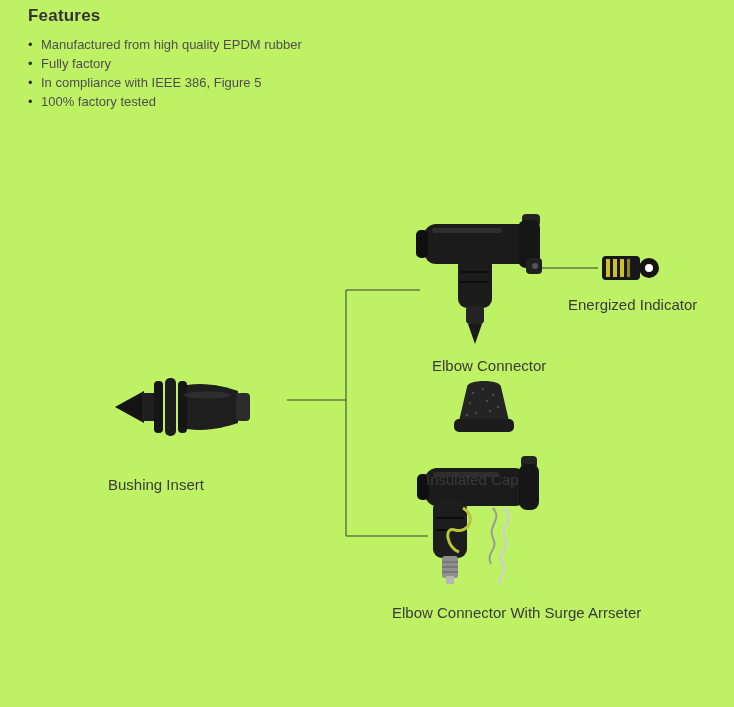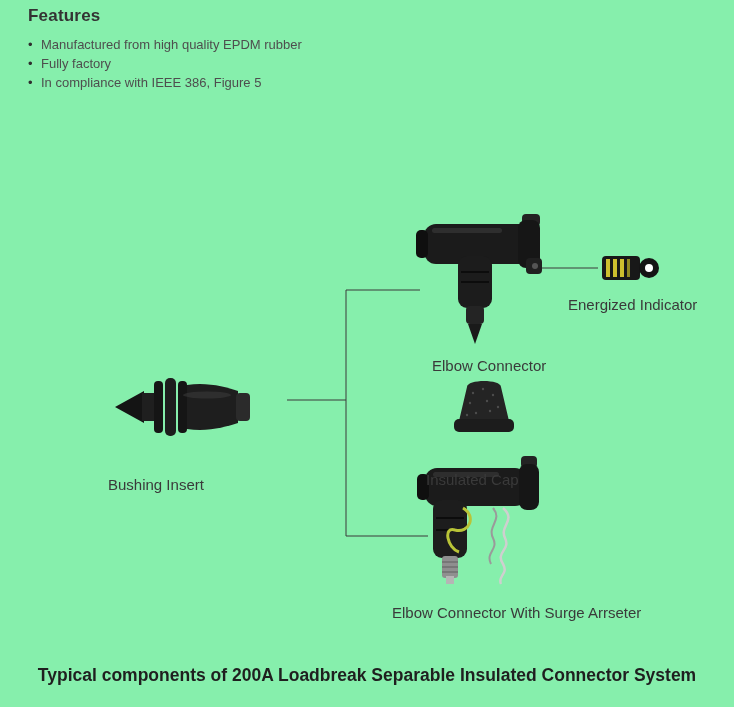--- a/index.html
+++ b/index.html
@@ -1,18 +1,18 @@
 <!DOCTYPE html>
 <html><head>
 <meta charset="utf-8">
 <style>
   * { box-sizing: border-box; }
   html, body { margin: 0; padding: 0; background: #ffffff; }
   body { font-family: "Liberation Sans", sans-serif; }
-  .page { position: relative; width: 734px; height: 707px; background: #86efac; overflow: hidden; }
+  .page { position: relative; width: 734px; height: 707px; background: #bef264; overflow: hidden; }
 
   .features { position: absolute; left: 28px; top: 6px; }
   .features h2 { margin: 0; font-size: 17px; font-weight: bold; color: #333333; letter-spacing: 0.2px; }
   .features ul { list-style: none; margin: 9px 0 0 0; padding: 0; }
   .features li { position: relative; padding-left: 13px; font-size: 13px; color: #4e4e4e; line-height: 19px; }
   .features li::before { content: "\2022"; position: absolute; left: 0; top: 0; color: #2e2e2e; font-size: 13px; line-height: 19px; }
 
   .abs { position: absolute; }
   .lines { position: absolute; left: 0; top: 0; width: 734px; height: 707px; pointer-events: none; }
   .label { position: absolute; font-size: 15px; color: #3a3a3a; text-align: left; white-space: nowrap; }
@@ -23,20 +23,21 @@
 <body>
 
 <div class="page">
 
   <section class="features">
     <h2>Features</h2>
     <ul>
       <li><span>Manufactured from high quality EPDM rubber</span></li>
       <li><span>Fully factory</span></li>
       <li><span>In compliance with IEEE 386, Figure 5</span></li>
+      <li><span>100% factory tested</span></li>
     </ul>
   </section>
 
   <div>
 
     <svg class="lines" viewBox="0 0 734 707">
       <line x1="540" y1="268" x2="598" y2="268" stroke="#3a3a3a" stroke-width="1"></line>
       <line x1="346" y1="290" x2="346" y2="536" stroke="#3a3a3a" stroke-width="1"></line>
       <line x1="346" y1="290" x2="420" y2="290" stroke="#3a3a3a" stroke-width="1"></line>
       <line x1="346" y1="536" x2="428" y2="536" stroke="#3a3a3a" stroke-width="1"></line>
@@ -114,15 +115,14 @@
       <rect x="26" y="16" width="66" height="5" rx="2.5" fill="#3c3c3c" opacity="0.6"></rect>
     </svg>
 
     <div class="label" style="left:568px; top:296px; width:150px;">Energized Indicator</div>
     <div class="label" style="left:432px; top:357px; width:160px;">Elbow Connector</div>
     <div class="label" style="left:426px; top:443px; width:150px;margin-top:28px;">Insulated Cap</div>
     <div class="label" style="left:108px; top:476px; width:150px;">Bushing Insert</div>
     <div class="label" style="left:392px; top:604px; width:252px;">Elbow Connector With Surge Arrseter</div>
   </div>
 
-  <div class="caption">Typical components of 200A Loadbreak Separable Insulated Connector System</div>
 
 </div>
 
 </body></html>

